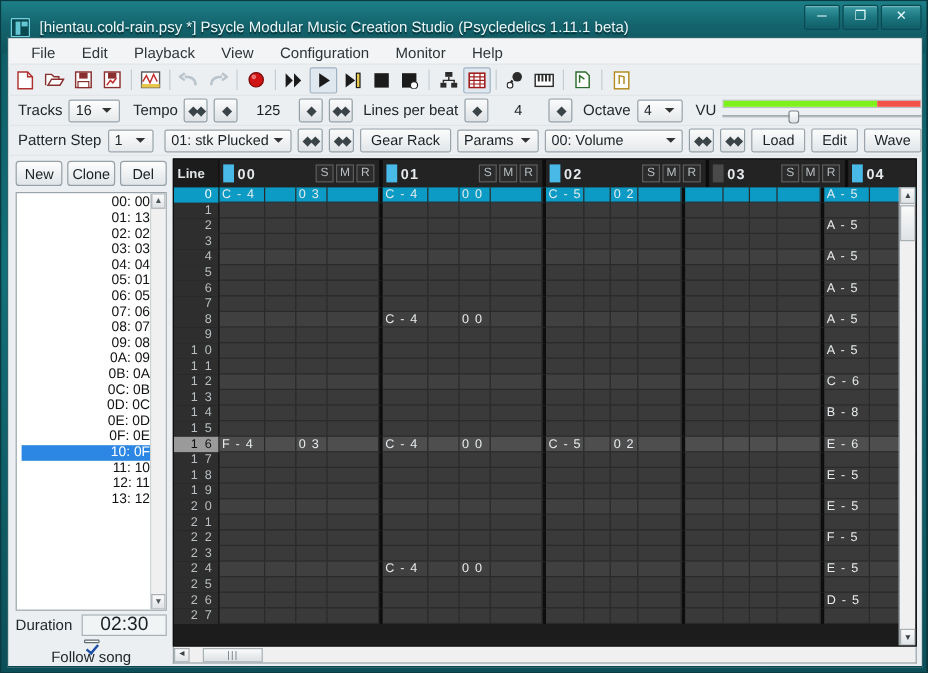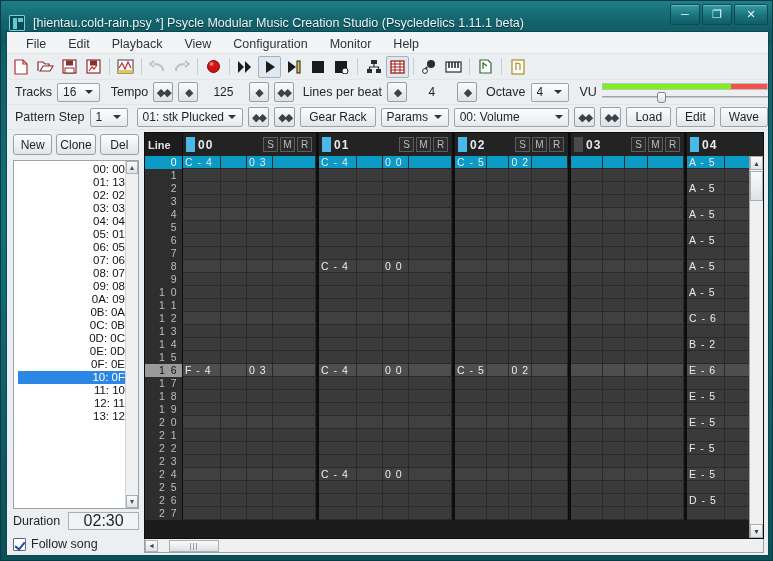--- a/index.html
+++ b/index.html
@@ -124,21 +124,21 @@
   .seq-inner{position:absolute;left:0;top:0;right:13px;bottom:0;padding:2px 0 0 4px;text-align:right;}
   .seq-item{ height:13px;line-height:13px;font-size:11.5px;color:#111;padding-left:2px;}
   .seq-item.sel{background:#2b87e3;color:#fff;}
   .seq-scroll{position:absolute;right:0;top:0;bottom:0;width:13px;background:#f0f0f0;border-left:1px solid #cfd4d7;}
   .seq-scroll .sb{position:absolute;left:0;width:12px;height:13px;background:linear-gradient(180deg,#fafafa,#dfe3e6);
       border:1px solid #a9b0b4;display:flex;align-items:center;justify-content:center;font-size:7px;color:#4b5458;}
   .seq-scroll .sb.up{top:0;} .seq-scroll .sb.dn{bottom:0;}
   .dur-row{ display:flex;align-items:center;gap:8px; height:24px; }
   .dur-box{ flex:1;height:18px;border:1px solid #a8b0b5;background:#f1f4f5;
       display:flex;align-items:center;justify-content:center;font-size:16px;color:#1b2124;}
-  .follow-row{ display:flex;align-items:center;gap:5px;height:22px; }
+  .follow-row{ display:flex;align-items:center;gap:5px;height:22px;flex-direction:column; }
   .cbx{width:13px;height:13px;border:1px solid #5e6b72;background:#fff;position:relative;border-radius:1px;}
   .cbx:after{content:"";position:absolute;left:3px;top:1px;width:4px;height:8px;border:solid #1d4fa8;border-width:0 2px 2px 0;transform:rotate(40deg);}
 
   
   .patwrap{ flex:1; display:flex; flex-direction:column; padding:2px 4px 2px 1px; min-width:0;}
   .pat{ flex:1; background:#1c1c1c; border:1px solid #0d0d0d; position:relative; overflow:hidden; display:flex; flex-direction:column;}
   .pat-head{ height:23px; background:#1c1c1c; display:flex; flex:none; }
   .pat-rows{ flex:1; position:relative; overflow:hidden; }
   .hdr-line{ width:38px;flex:none;background:#1c1c1c;color:#dfe3e5;font-size:11px;font-weight:bold;
      display:flex;align-items:center;justify-content:flex-start;padding-left:3px;
@@ -498,21 +498,21 @@
               </div>
               <div class="trk-hdr" style="width: 136px;">
                 <span class="trk-led"></span>
                 <span class="trk-num">01</span>
                 <span class="smr">
                   <span>S</span>
                   <span>M</span>
                   <span>R</span>
                 </span>
               </div>
-              <div class="trk-hdr" style="width: 116px;">
+              <div class="trk-hdr" style="width: 136px;">
                 <span class="trk-led"></span>
                 <span class="trk-num">02</span>
                 <span class="smr">
                   <span>S</span>
                   <span>M</span>
                   <span>R</span>
                 </span>
               </div>
               <div class="trk-hdr" style="width: 116px;">
                 <span class="trk-led off"></span>
@@ -998,21 +998,21 @@
                     <span class="cell vol"></span>
                     <span class="cell cmd"></span>
                   </div>
                   <div class="cellgrp" style="width:116px">
                     <span class="cell note"></span>
                     <span class="cell ins"></span>
                     <span class="cell vol"></span>
                     <span class="cell cmd"></span>
                   </div>
                   <div class="cellgrp" style="width:140px">
-                    <span class="cell note">B - 2</span>
+                    <span class="cell note">B - 8</span>
                     <span class="cell ins"></span>
                     <span class="cell vol">0 1</span>
                   </div>
                 </div>
                 <div class="row">
                   <div class="ln">1 5</div>
                   <div class="cellgrp" style="width:136px">
                     <span class="cell note"></span>
                     <span class="cell ins"></span>
                     <span class="cell vol"></span>

